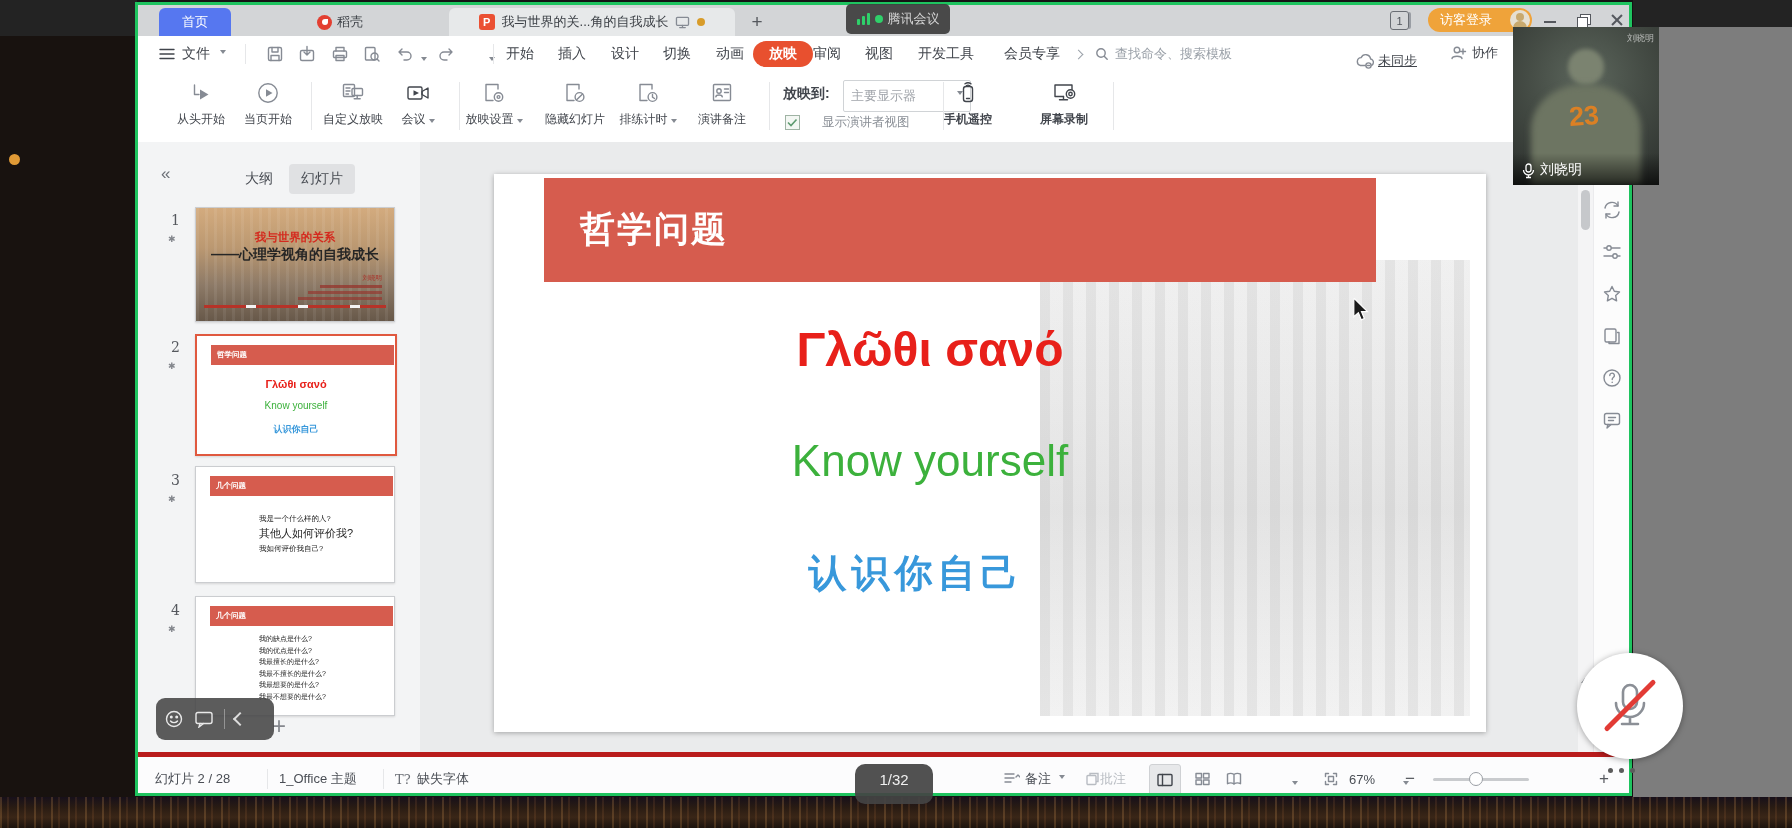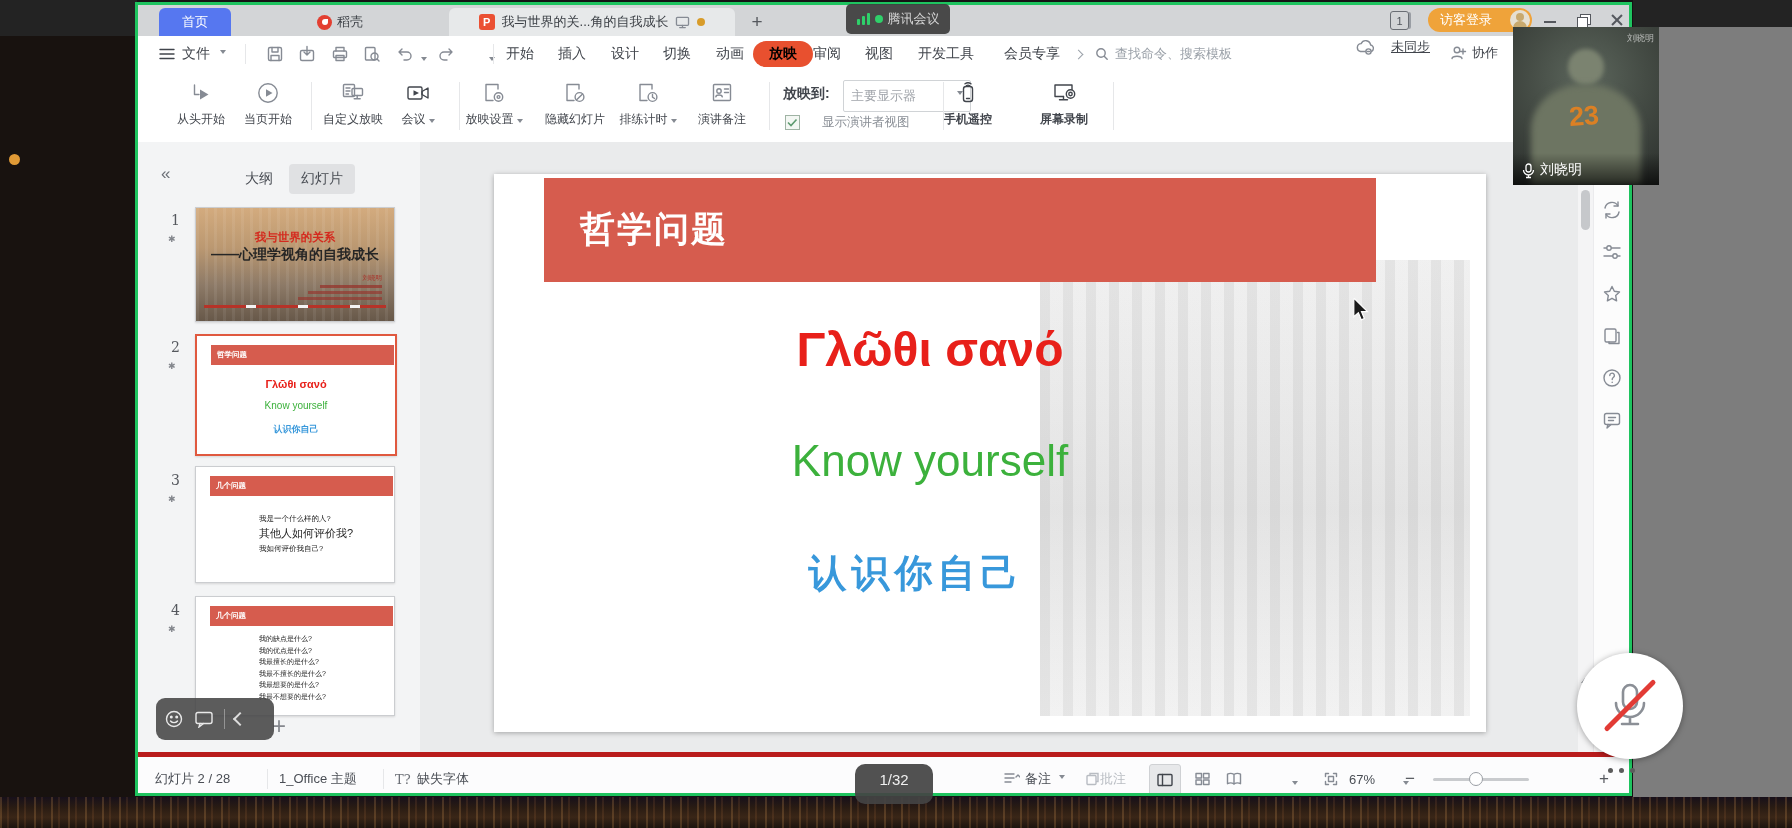--- a/index.html
+++ b/index.html
@@ -7,21 +7,21 @@
   .abs{position:absolute;}
   svg{display:block;}
   .ico{stroke:#868b94;fill:none;stroke-width:1.4;stroke-linecap:round;stroke-linejoin:round;}
   .ico-dark{stroke:#41454c;}
   
   .app{position:absolute;left:137px;top:4px;width:1493px;height:792px;background:#fff;overflow:hidden;}
   .tabbar{position:absolute;left:0;top:0;width:100%;height:32px;background:#d3d5d7;}
   .tab{position:absolute;top:4px;height:28px;border-radius:6px 6px 0 0;display:flex;align-items:center;justify-content:center;font-size:13px;color:#3c4046;}
   .menubar{position:absolute;left:0;top:32px;width:100%;height:36px;background:#ffffff;border-bottom:1px solid #f0f0f0;}
   .mtab{position:absolute;top:0;height:36px;display:flex;align-items:center;font-size:14px;color:#41454c;cursor:default;}
-  .mtab.active{background:#e8502f;color:#000000;border-radius:14px;height:26px;top:5px;padding:0 16px;font-weight:bold;}
+  .mtab.active{background:#e8502f;color:#ffffff;border-radius:14px;height:26px;top:5px;padding:0 16px;font-weight:bold;}
   .toolbar{position:absolute;left:0;top:68px;width:100%;height:70px;background:#fff;border-bottom:1px solid #e7e8ea;}
   .tbi{position:absolute;top:8px;display:flex;flex-direction:column;align-items:center;gap:5px;font-size:12px;color:#41454c;white-space:nowrap;}
   .vsep{position:absolute;top:10px;height:48px;width:1px;background:#e6e7e9;}
   .tdn{width:0;height:0;border:3.5px solid transparent;border-top:4.5px solid #858a92;display:inline-block;margin-left:3px;position:relative;top:3px;}
   .chr{width:6px;height:6px;border-right:1.6px solid #9aa0a8;border-top:1.6px solid #9aa0a8;transform:rotate(45deg);display:inline-block;}
   
   .sidebar{position:absolute;left:0;top:138px;width:283px;height:610px;background:#f3f4f5;}
   .sbtab{position:absolute;top:22px;height:30px;display:flex;align-items:center;justify-content:center;font-size:14px;color:#4a4e55;border-radius:4px;}
   .thumb{position:absolute;left:58px;width:198px;background:#fff;border:1px solid #cbcdd0;box-shadow:0 1px 2px rgba(0,0,0,.12);overflow:hidden;}
   .thumb.sel{border:2px solid #e0593f;}
@@ -163,21 +163,21 @@
       <span class="chr abs" style="left:938px;top:15px;transform:rotate(45deg);"></span>
 
       <div class="abs" style="left:958px;top:8px;width:250px;height:20px;display:flex;align-items:center;gap:6px;color:#9aa0a8;font-size:13px;">
         <svg width="14" height="14" viewBox="0 0 14 14" class="ico">
             <circle cx="6" cy="6" r="4.2"></circle>
             <path d="M9.2 9.2l3 3"></path>
           </svg>
         <span>查找命令、搜索模板</span>
       </div>
 
-      <div class="abs" style="left:1218px;top:2px;display:flex;align-items:center;gap:17px;font-size:13px;color:#41454c;text-decoration:underline;">
+      <div class="abs" style="left:1218px;top:16px;display:flex;align-items:center;gap:4px;font-size:13px;color:#41454c;text-decoration:underline;">
         <svg width="19" height="16" viewBox="0 0 19 16" class="ico">
             <path d="M5.5 12.5a4 4 0 0 1 .6-7.9 5 5 0 0 1 9.5 1.4 3.2 3.2 0 0 1-1 6.5z"></path>
             <circle cx="13.5" cy="12.5" r="2.6" fill="#fff"></circle>
             <path d="M12.3 12.5h2.4"></path>
           </svg>
         <span>未同步</span>
       </div>
       <div class="abs" style="left:1313px;top:8px;display:flex;align-items:center;gap:5px;font-size:13px;color:#41454c;">
         <svg width="17" height="16" viewBox="0 0 17 16" class="ico">
             <circle cx="7" cy="5" r="2.8"></circle>

